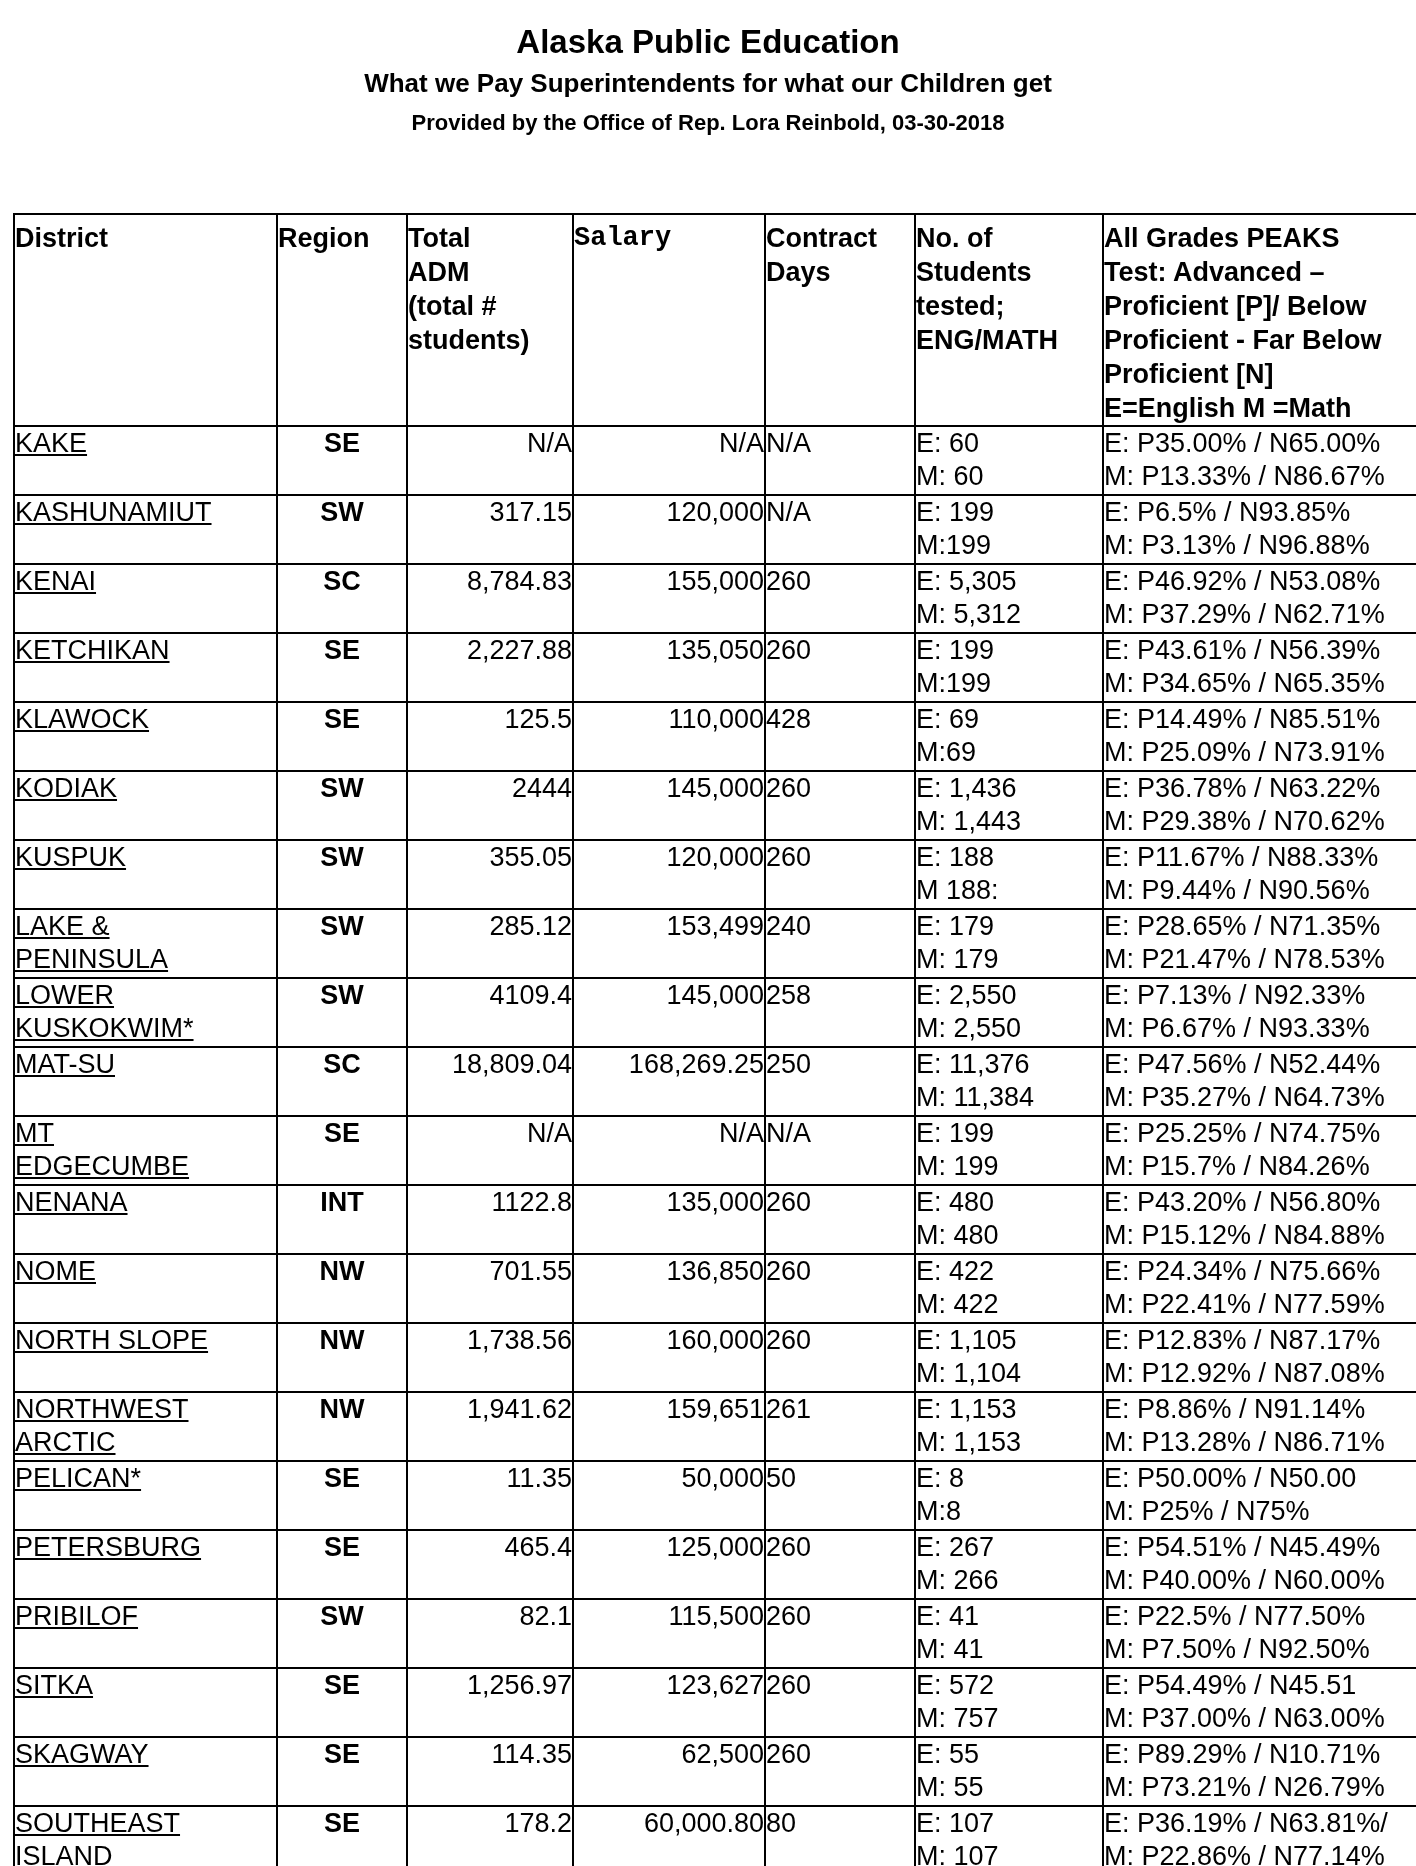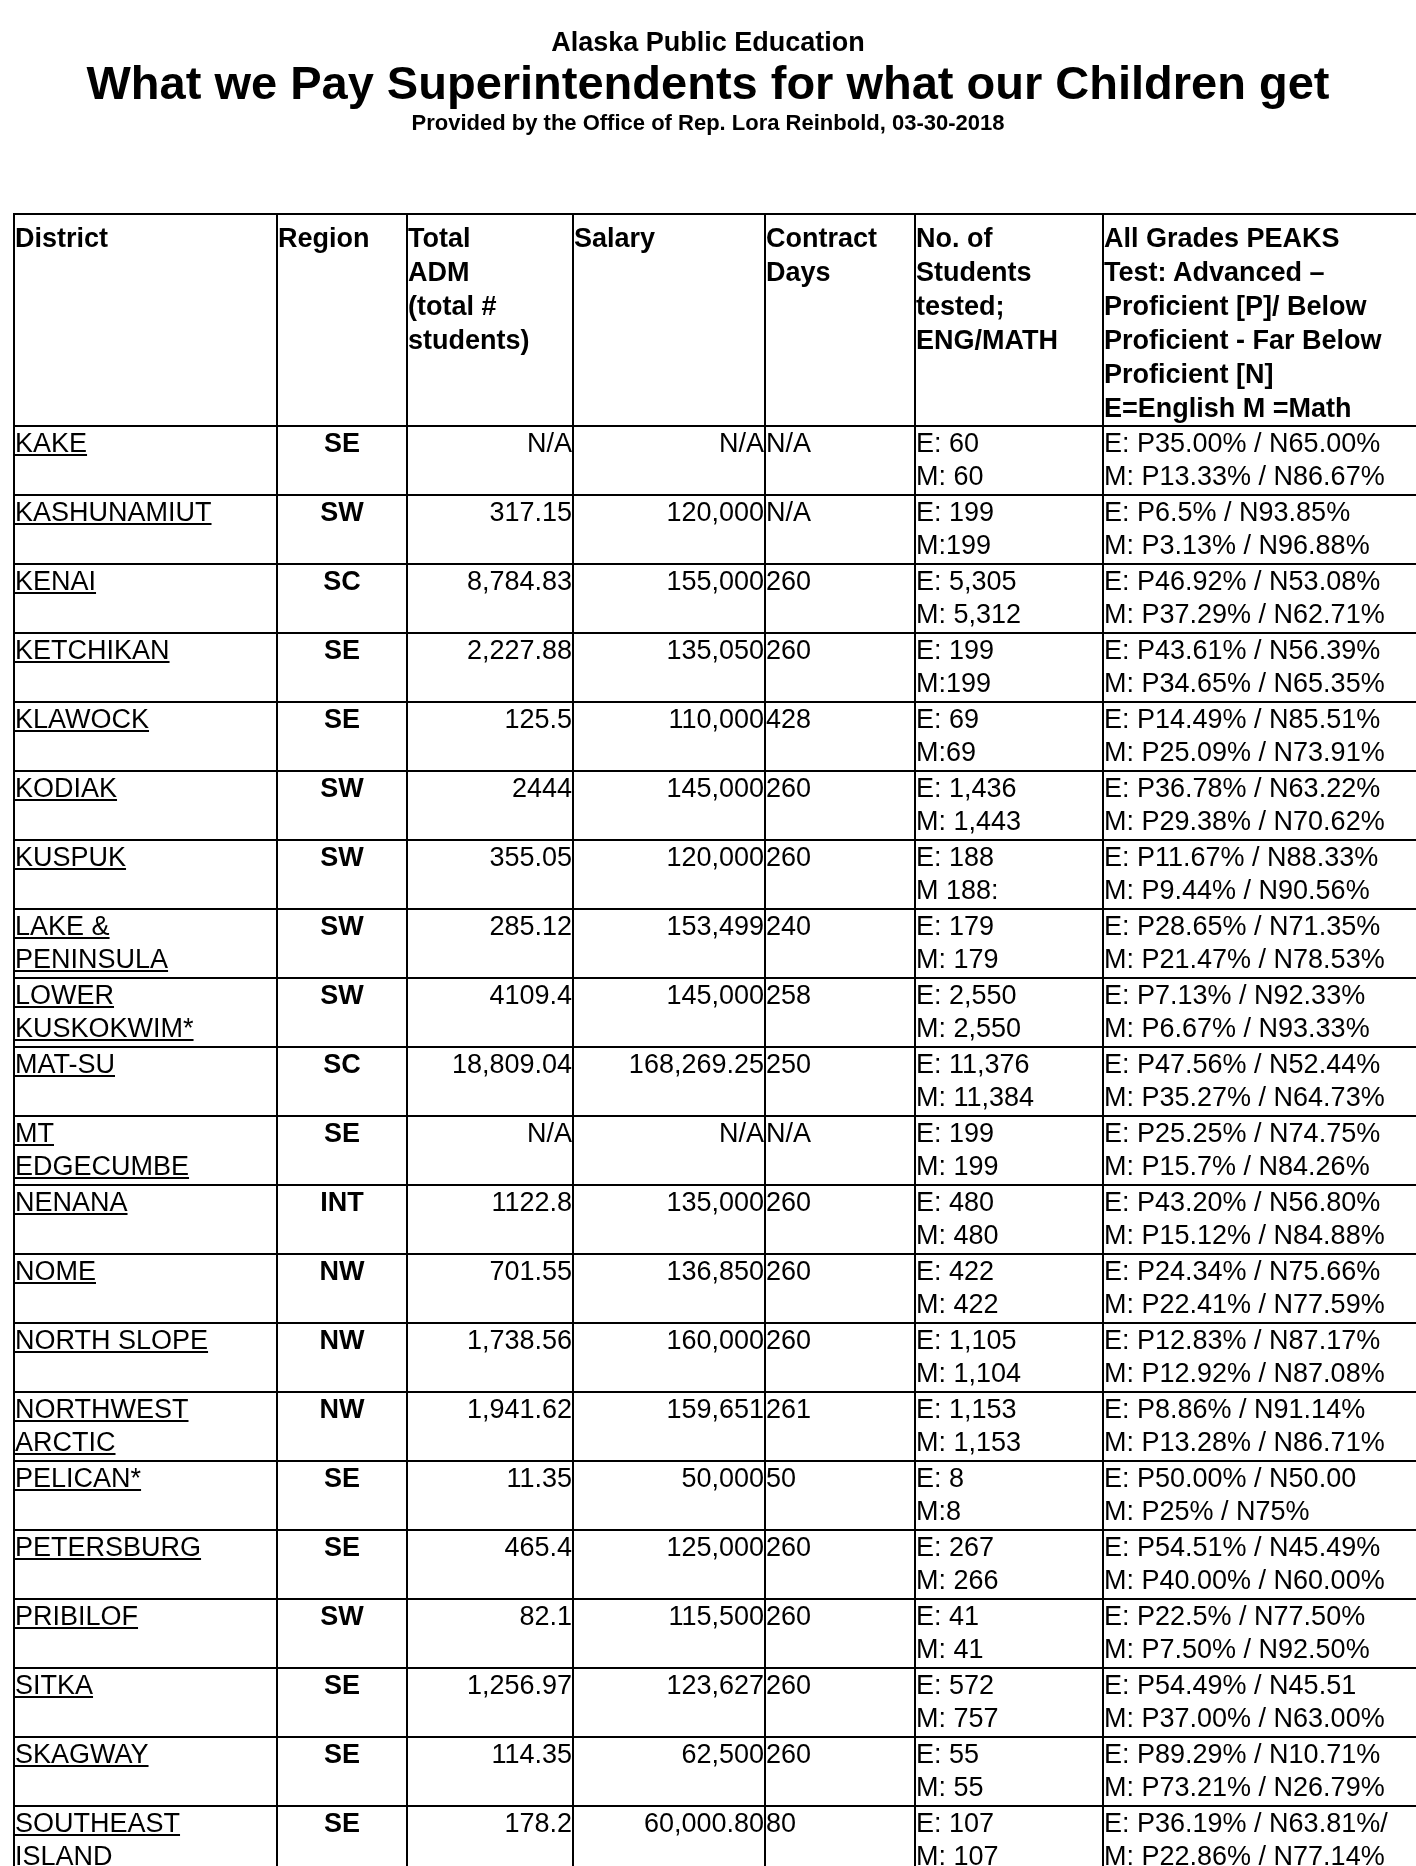--- a/index.html
+++ b/index.html
@@ -1,22 +1,22 @@
 <!DOCTYPE html>
 <html><head>
   <meta charset="utf-8">
   <style>
     html, body { margin: 0; padding: 0; background: #ffffff; }
     body {
       width: 1416px; height: 1866px; position: relative; overflow: hidden;
       font-family: "Liberation Sans", sans-serif; color: #000;
     }
     .title-block { position: absolute; left: 0; top: 0; width: 1416px; text-align: center; }
-    .title-line1 { position: absolute; left: 0; width: 1416px; top: 22px; font-size: 27px; font-weight: bold; line-height: 40px; }
-    .title-line2 { position: absolute; left: 0; width: 1416px; top: 63px; font-size: 47px; font-weight: bold; line-height: 40px; }
+    .title-line1 { position: absolute; left: 0; width: 1416px; top: 22px; font-size: 33px; font-weight: bold; line-height: 40px; }
+    .title-line2 { position: absolute; left: 0; width: 1416px; top: 63px; font-size: 26px; font-weight: bold; line-height: 40px; }
     .subtitle    { position: absolute; left: 0; width: 1416px; top: 108px; font-size: 22px; font-weight: bold; line-height: 30px; }
 
     table.data {
       position: absolute; left: 13px; top: 213px;
       border-collapse: collapse; table-layout: fixed;
       width: 1393px;
     }
     table.data td, table.data th {
       border: 2px solid #000; vertical-align: top; padding: 0;
     }
@@ -29,21 +29,21 @@
     .c-region   { width: 128px; font-weight: bold; }
     .c-adm      { width: 164px; }
     .c-salary   { width: 190px; }
     .c-days     { width: 148px; }
     .c-tested   { width: 186px; }
     .c-peaks    { width: 315px; }
 
     th.c-district { padding-left: 15px; }
     th.c-region   { padding-left: 6px; }
     th.c-adm      { padding-left: 10px; }
-    th.c-salary   { text-align: right; padding-right: 10px; }
+    th.c-salary   { text-align: right; padding-right: 10px; font-family: Liberation Mono, monospace; }
     th.c-days     { padding-left: 10px; }
     th.c-tested   { padding-left: 10px; }
     th.c-peaks    { padding-left: 12px; }
 
     td.c-district { padding-left: 15px; padding-top: 2px; text-decoration: underline; }
     td.c-region   { text-align: center; padding-top: 2px; }
     td.c-adm      { text-align: right; padding-right: 10px; padding-top: 2px; }
     td.c-salary   { text-align: right; padding-right: 10px; padding-top: 2px; }
     td.c-days     { padding-left: 10px; padding-top: 2px; }
     td.c-tested   { padding-left: 10px; padding-top: 2px; line-height: 32px; }

